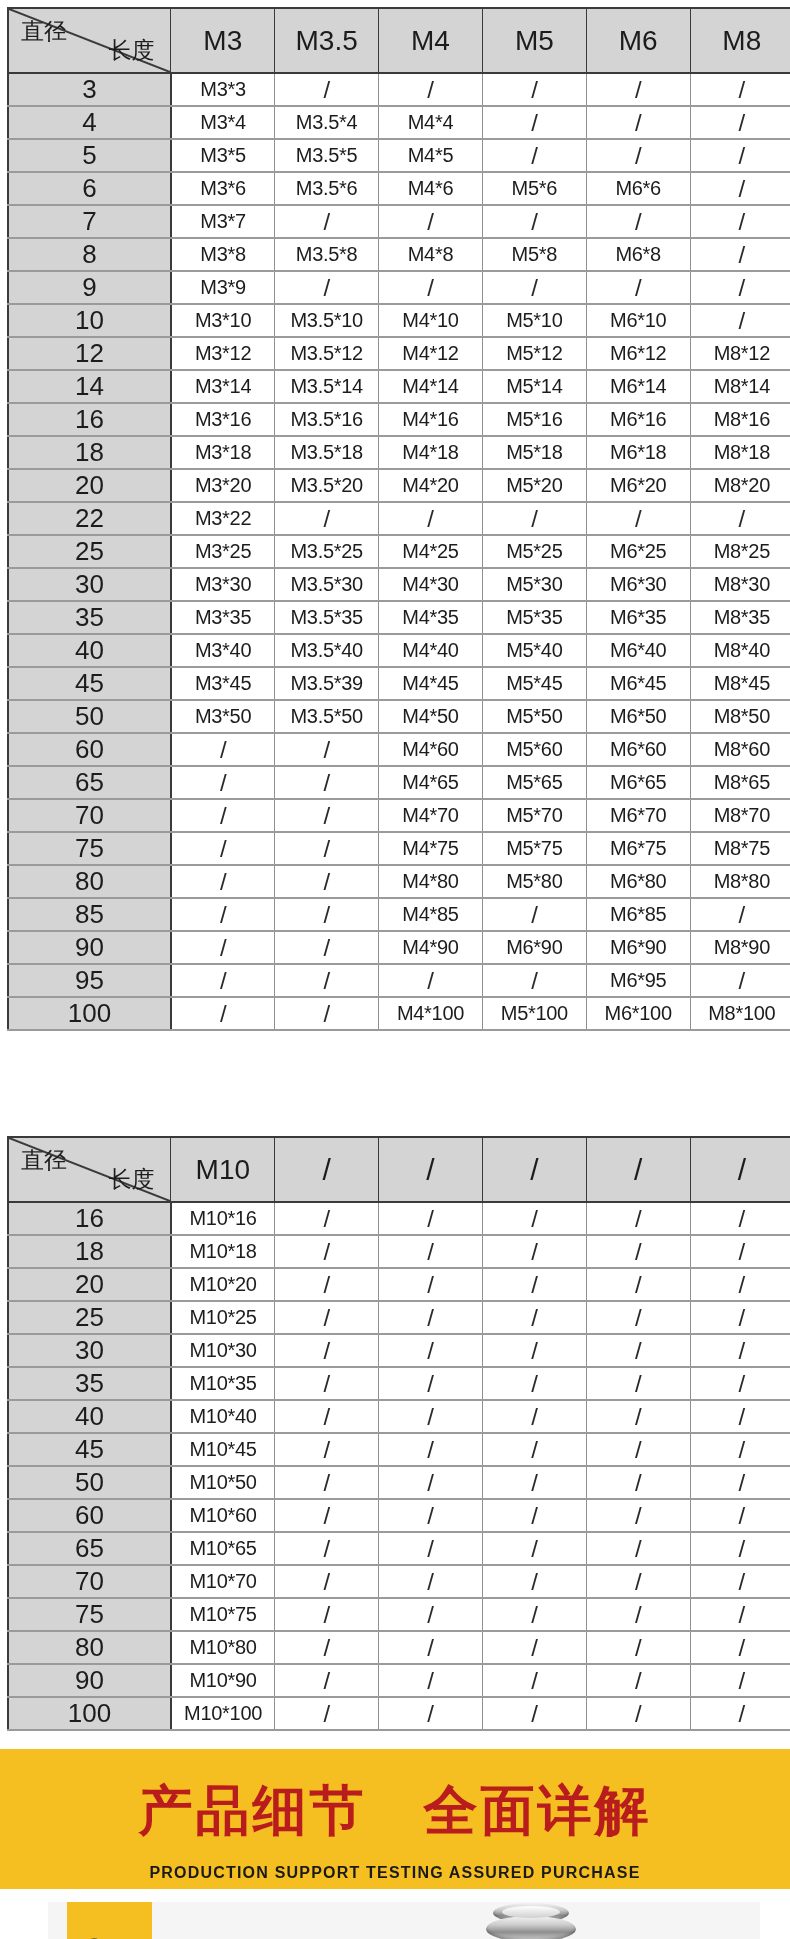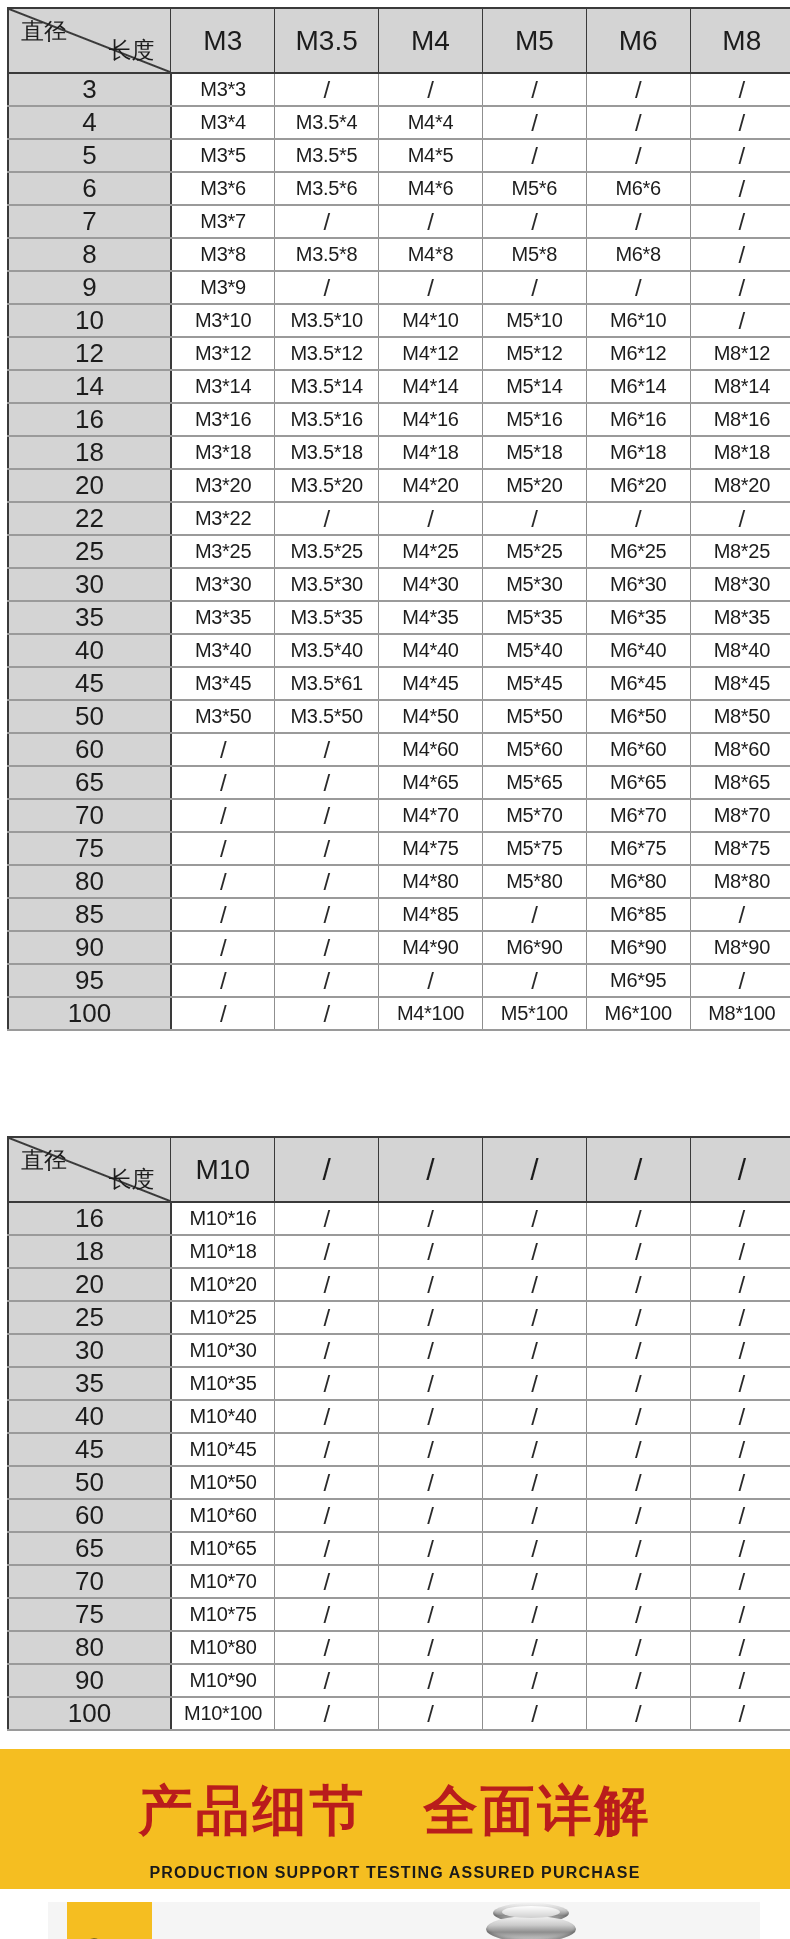--- a/index.html
+++ b/index.html
@@ -242,21 +242,21 @@
           <td>M3*40</td>
           <td>M3.5*40</td>
           <td>M4*40</td>
           <td>M5*40</td>
           <td>M6*40</td>
           <td>M8*40</td>
         </tr>
         <tr>
           <th class="rowlabel">45</th>
           <td>M3*45</td>
-          <td>M3.5*61</td>
+          <td>M3.5*39</td>
           <td>M4*45</td>
           <td>M5*45</td>
           <td>M6*45</td>
           <td>M8*45</td>
         </tr>
         <tr>
           <th class="rowlabel">50</th>
           <td>M3*50</td>
           <td>M3.5*50</td>
           <td>M4*50</td>

